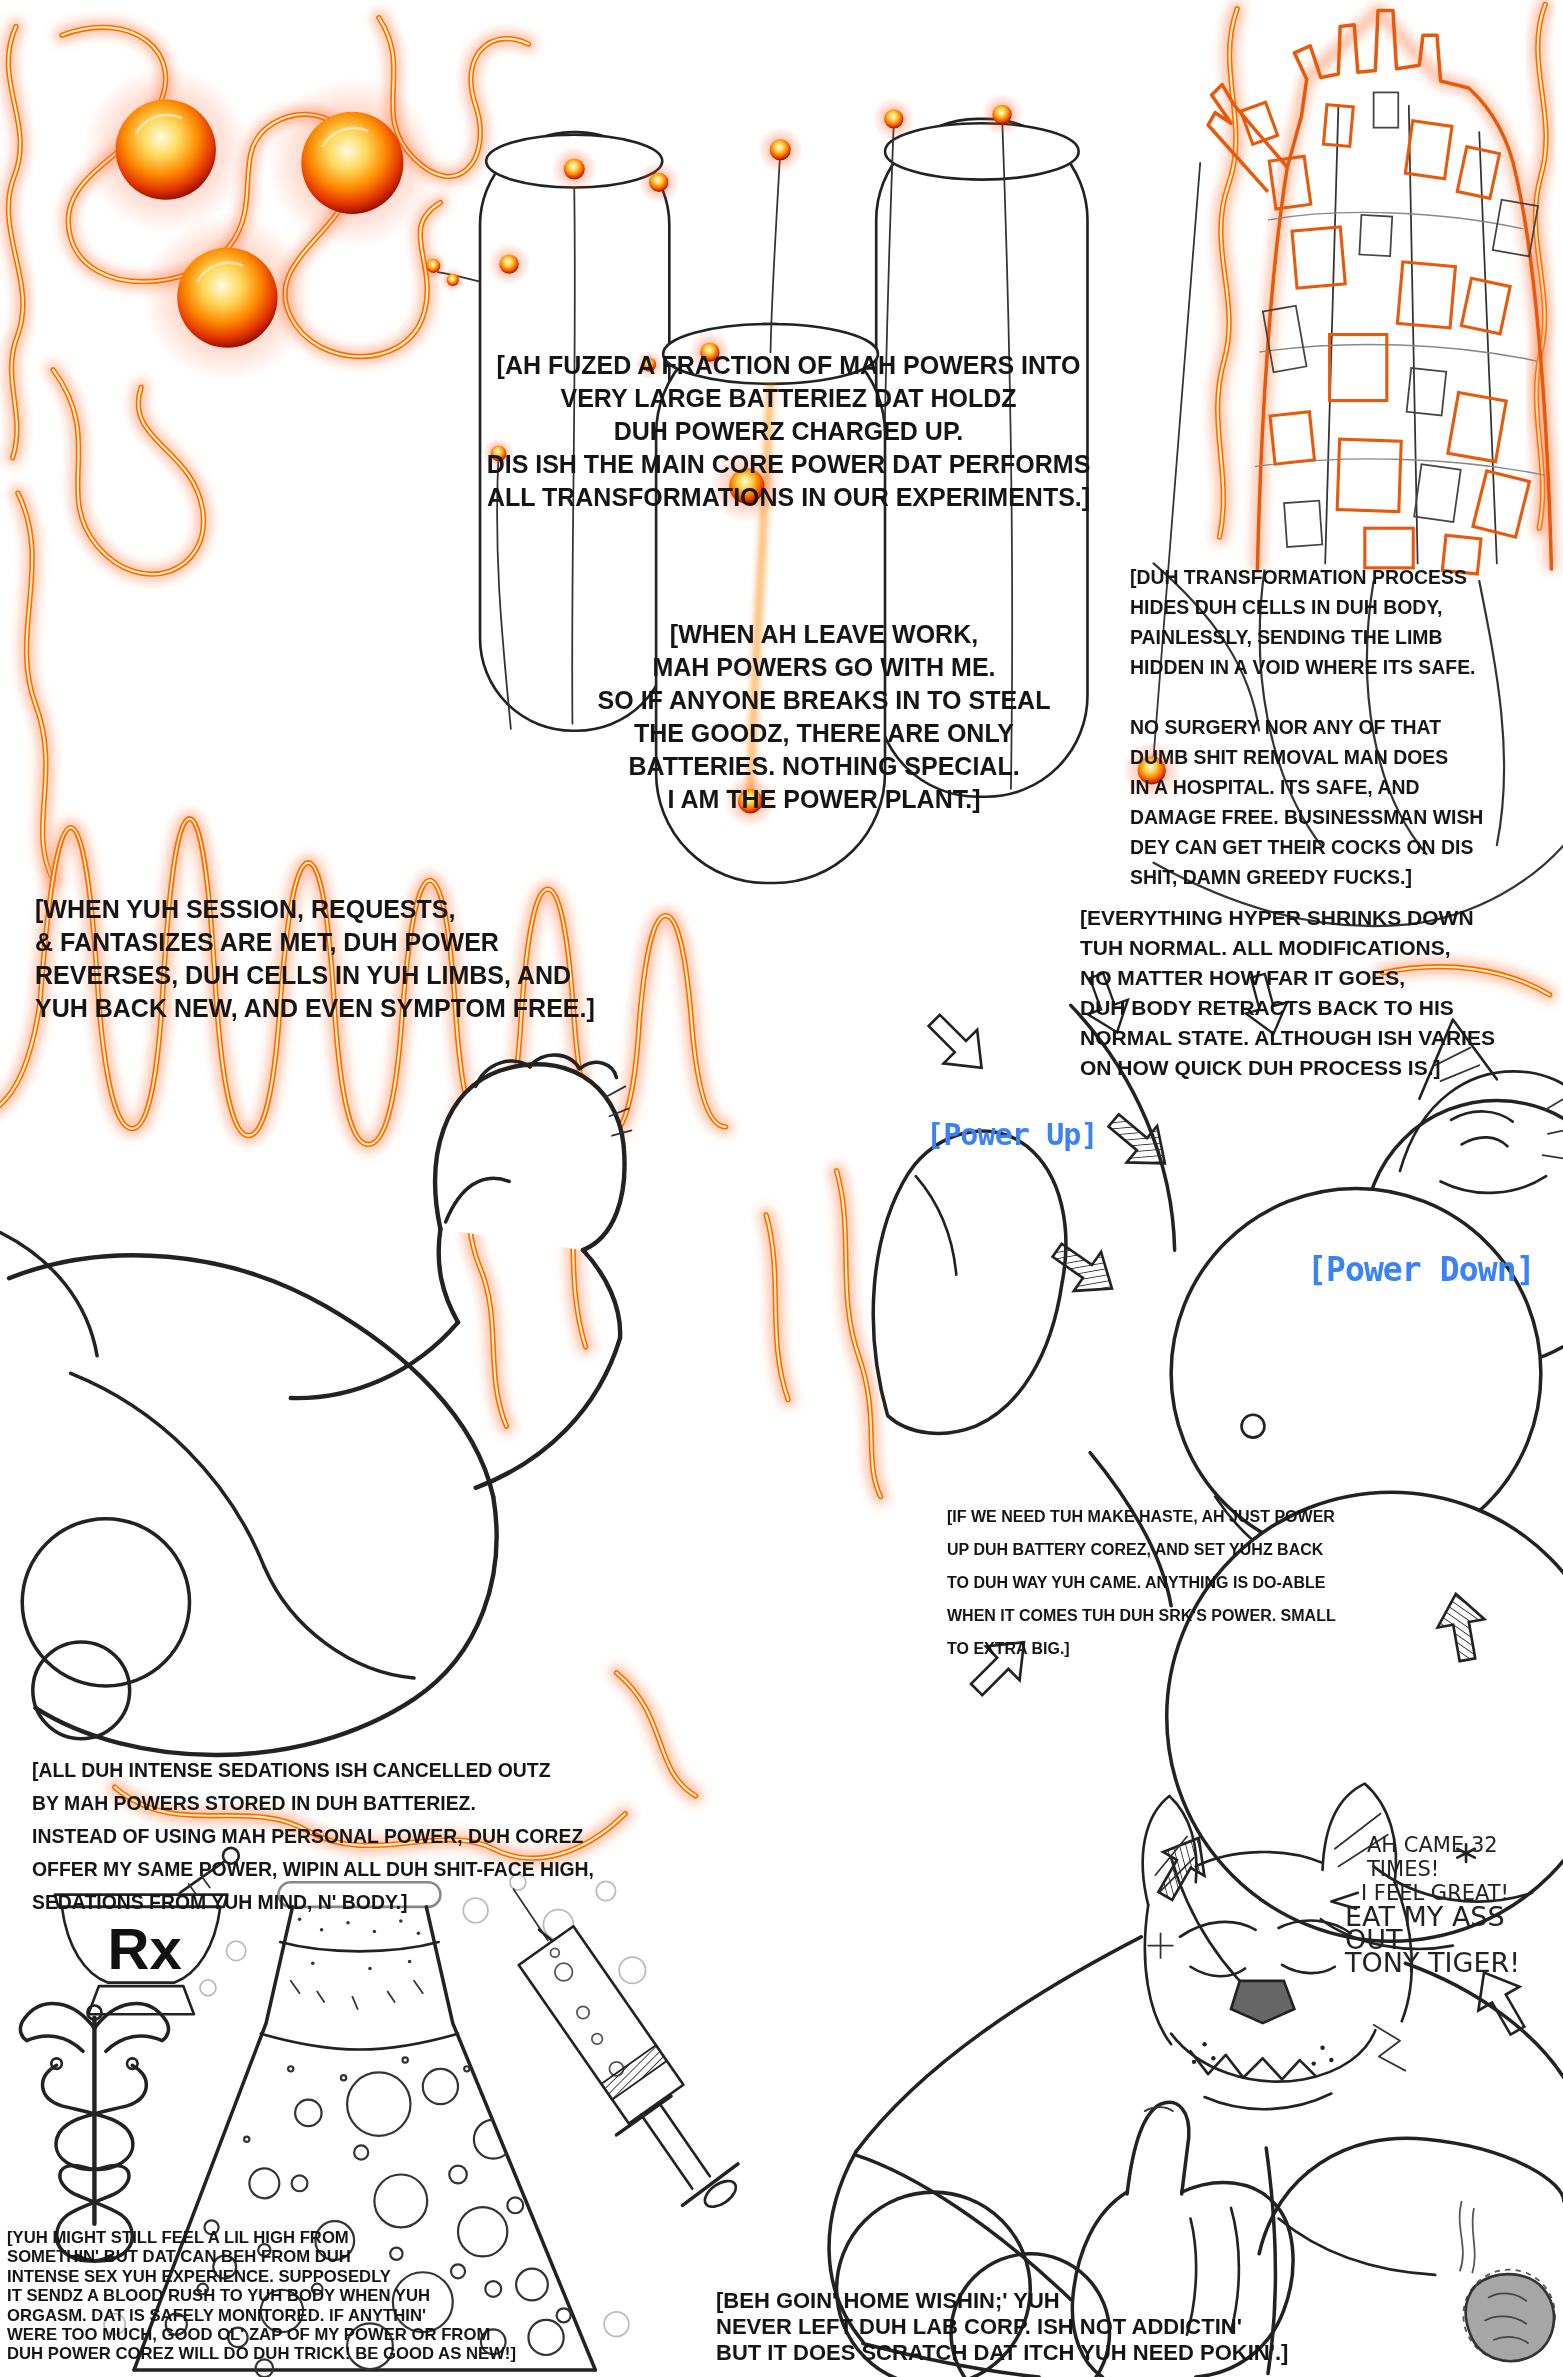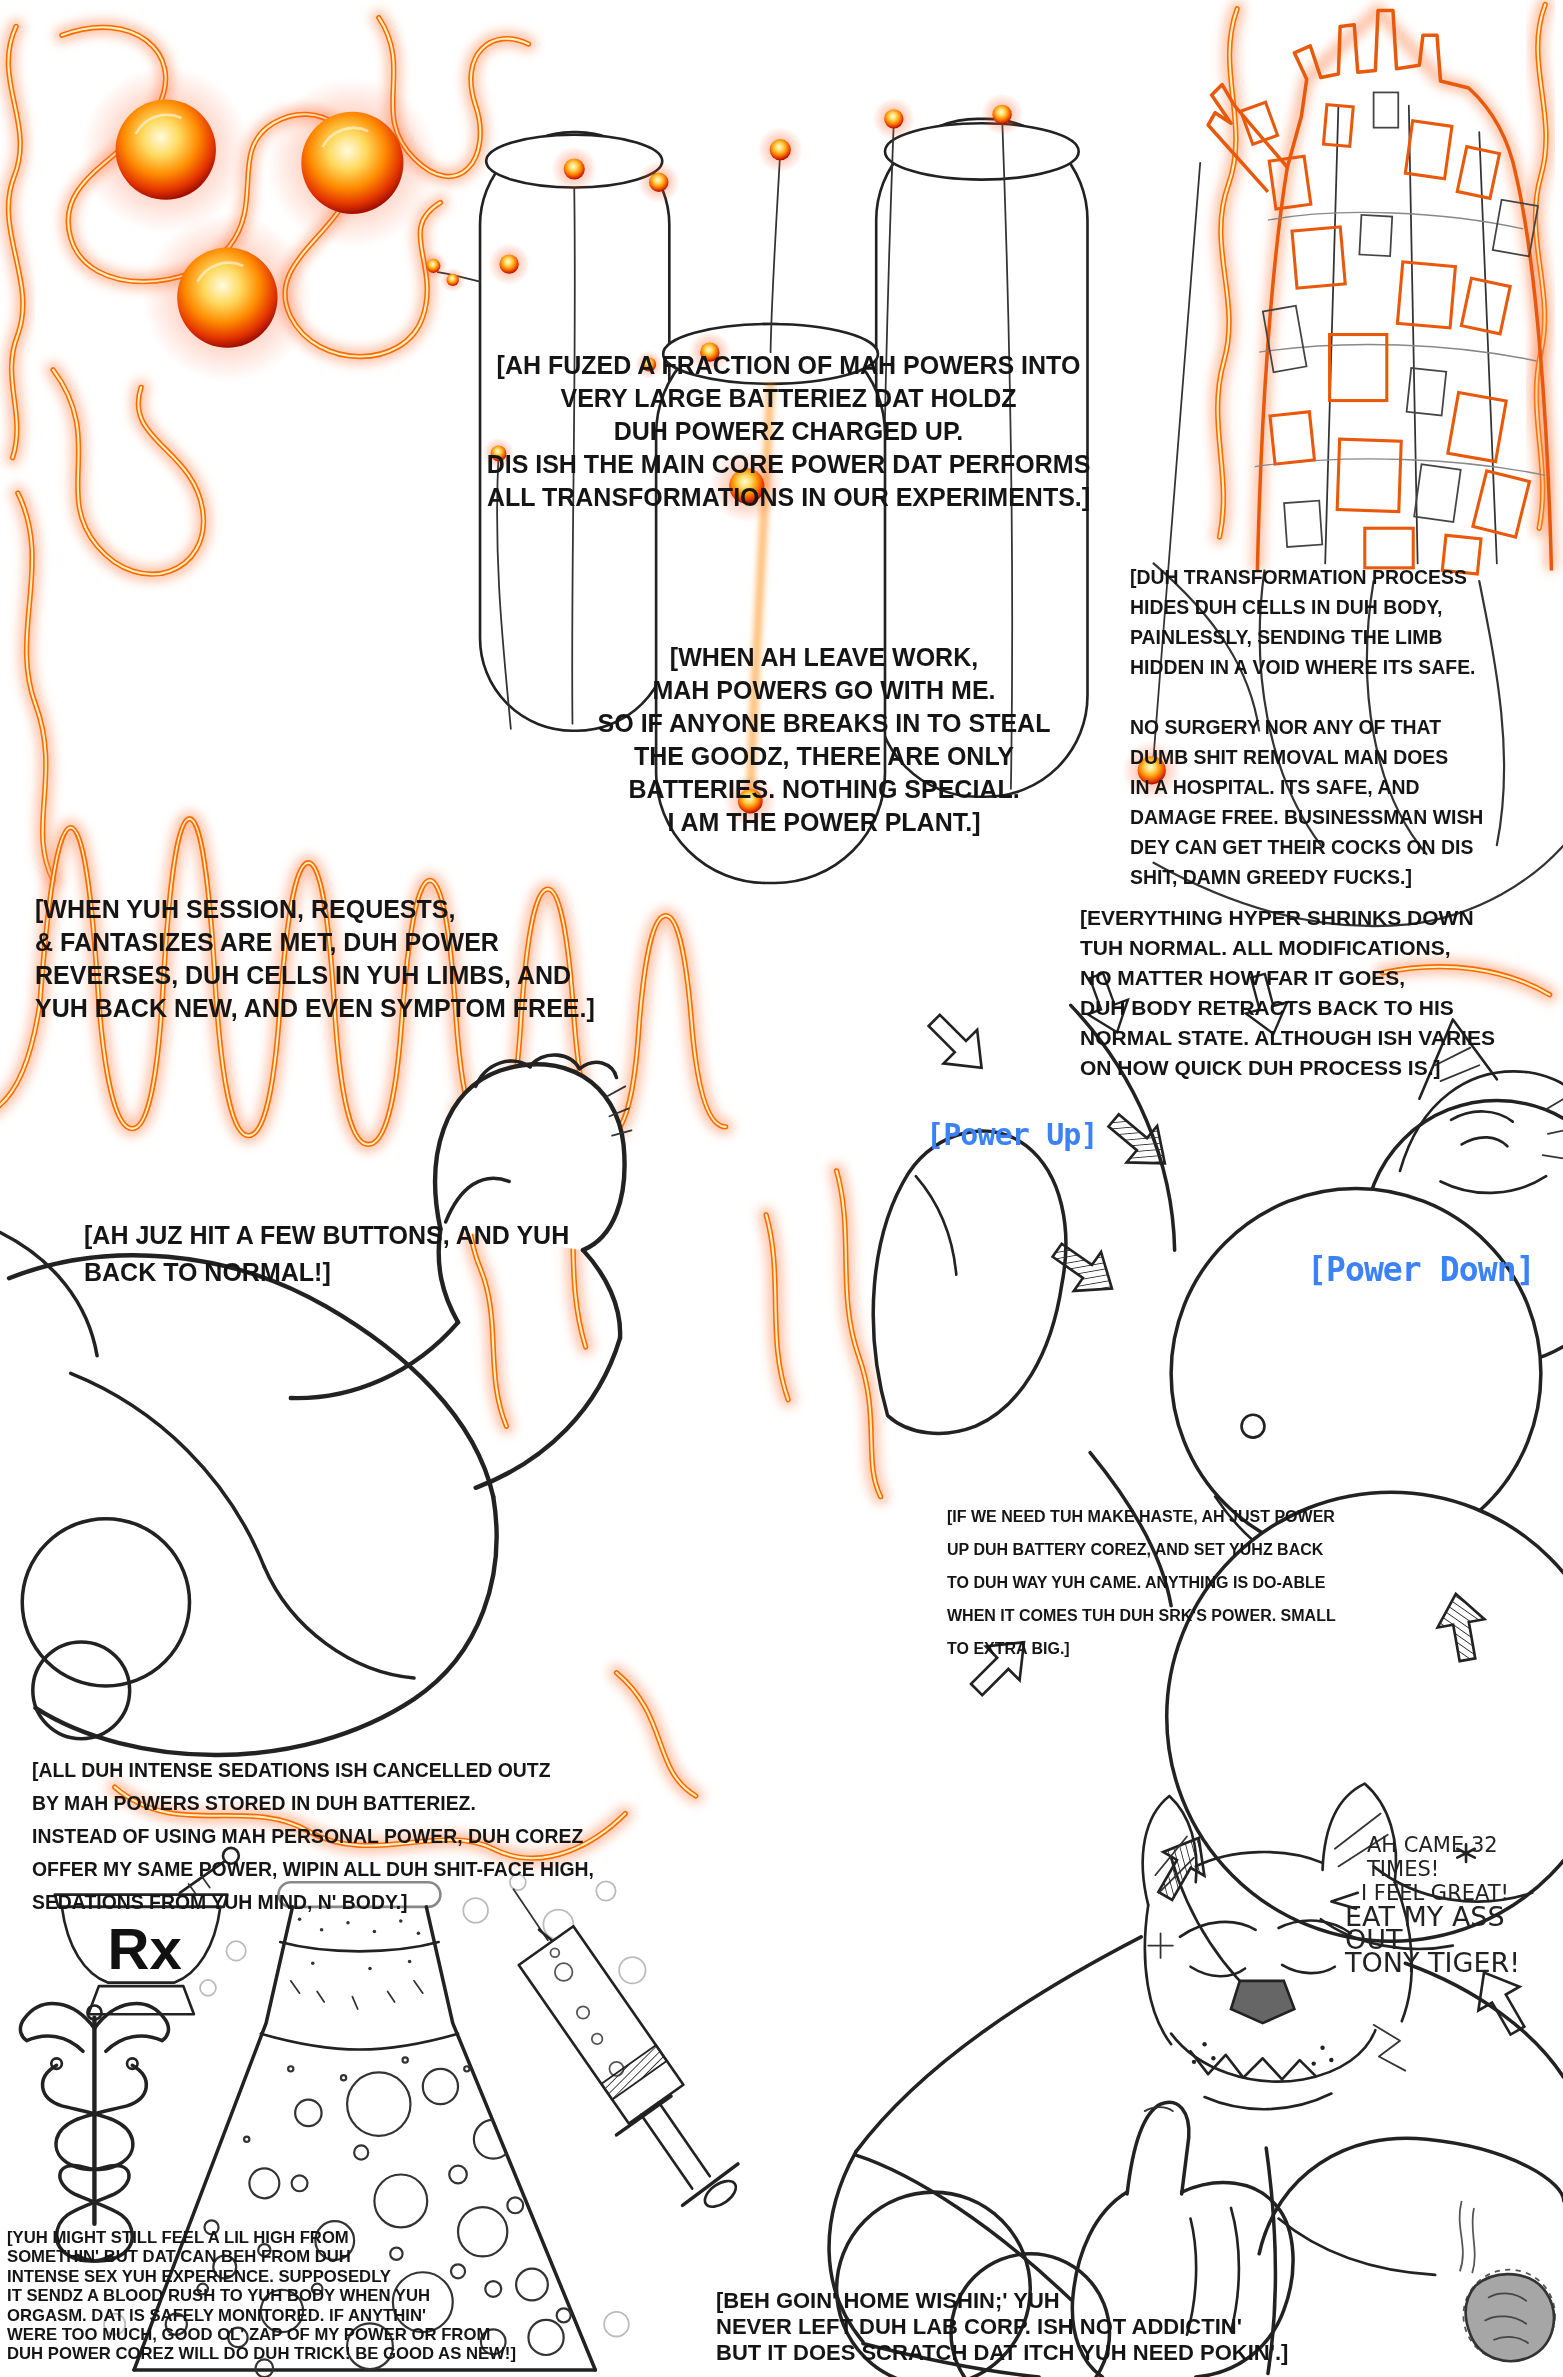--- a/index.html
+++ b/index.html
@@ -521,21 +521,21 @@
   </g>
 </svg>
 
 
 <div class="cap center" style="left:401px;top:349px;width:775px;font-size:25px;line-height:33px;">[AH FUZED A FRACTION OF MAH POWERS INTO
 VERY LARGE BATTERIEZ DAT HOLDZ
 DUH POWERZ CHARGED UP.
 DIS ISH THE MAIN CORE POWER DAT PERFORMS
 ALL TRANSFORMATIONS IN OUR EXPERIMENTS.]</div>
 
-<div class="cap center" style="left:564px;top:618px;width:520px;font-size:25px;line-height:33px;margin-top:23px;">[WHEN AH LEAVE WORK,
+<div class="cap center" style="left:564px;top:618px;width:520px;font-size:25px;line-height:33px;">[WHEN AH LEAVE WORK,
 MAH POWERS GO WITH ME.
 SO IF ANYONE BREAKS IN TO STEAL
 THE GOODZ, THERE ARE ONLY
 BATTERIES. NOTHING SPECIAL.
 I AM THE POWER PLANT.]</div>
 
 <div class="cap" style="left:1130px;top:562px;font-size:19.4px;line-height:30px;">[DUH TRANSFORMATION PROCESS
 HIDES DUH CELLS IN DUH BODY,
 PAINLESSLY, SENDING THE LIMB
 HIDDEN IN A VOID WHERE ITS SAFE.
@@ -552,22 +552,20 @@
 NO MATTER HOW FAR IT GOES,
 DUH BODY RETRACTS BACK TO HIS
 NORMAL STATE. ALTHOUGH ISH VARIES
 ON HOW QUICK DUH PROCESS IS.]</div>
 
 <div class="cap" style="left:35px;top:893px;font-size:25px;line-height:33px;">[WHEN YUH SESSION, REQUESTS,
 &amp; FANTASIZES ARE MET, DUH POWER
 REVERSES, DUH CELLS IN YUH LIMBS, AND
 YUH BACK NEW, AND EVEN SYMPTOM FREE.]</div>
 
-<div class="cap" style="left:84px;top:1217px;font-size:25px;line-height:37px;">[AH JUZ HIT A FEW BUTTONS, AND YUH
-BACK TO NORMAL!]</div>
 
 <div class="tech" style="left:926px;top:1117px;font-size:30px;">[Power Up]</div>
 
 <div class="tech" style="left:1307px;top:1250px;font-size:33px;">[Power Down]</div>
 
 <div class="cap" style="left:947px;top:1500px;font-size:16px;line-height:33px;">[IF WE NEED TUH MAKE HASTE, AH JUST POWER
 UP DUH BATTERY COREZ, AND SET YUHZ BACK
 TO DUH WAY YUH CAME. ANYTHING IS DO-ABLE
 WHEN IT COMES TUH DUH SRK'S POWER. SMALL
 TO EXTRA BIG.]</div>

